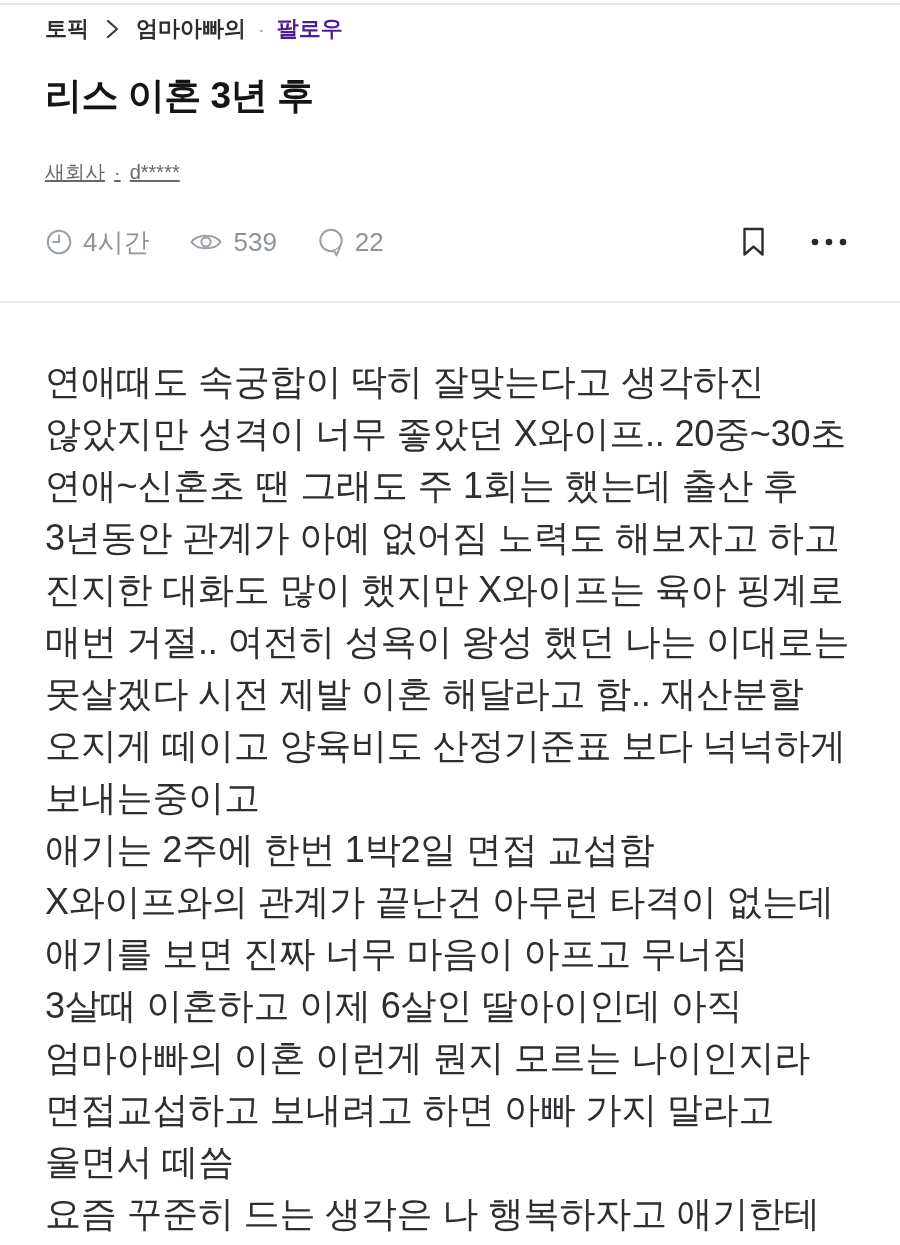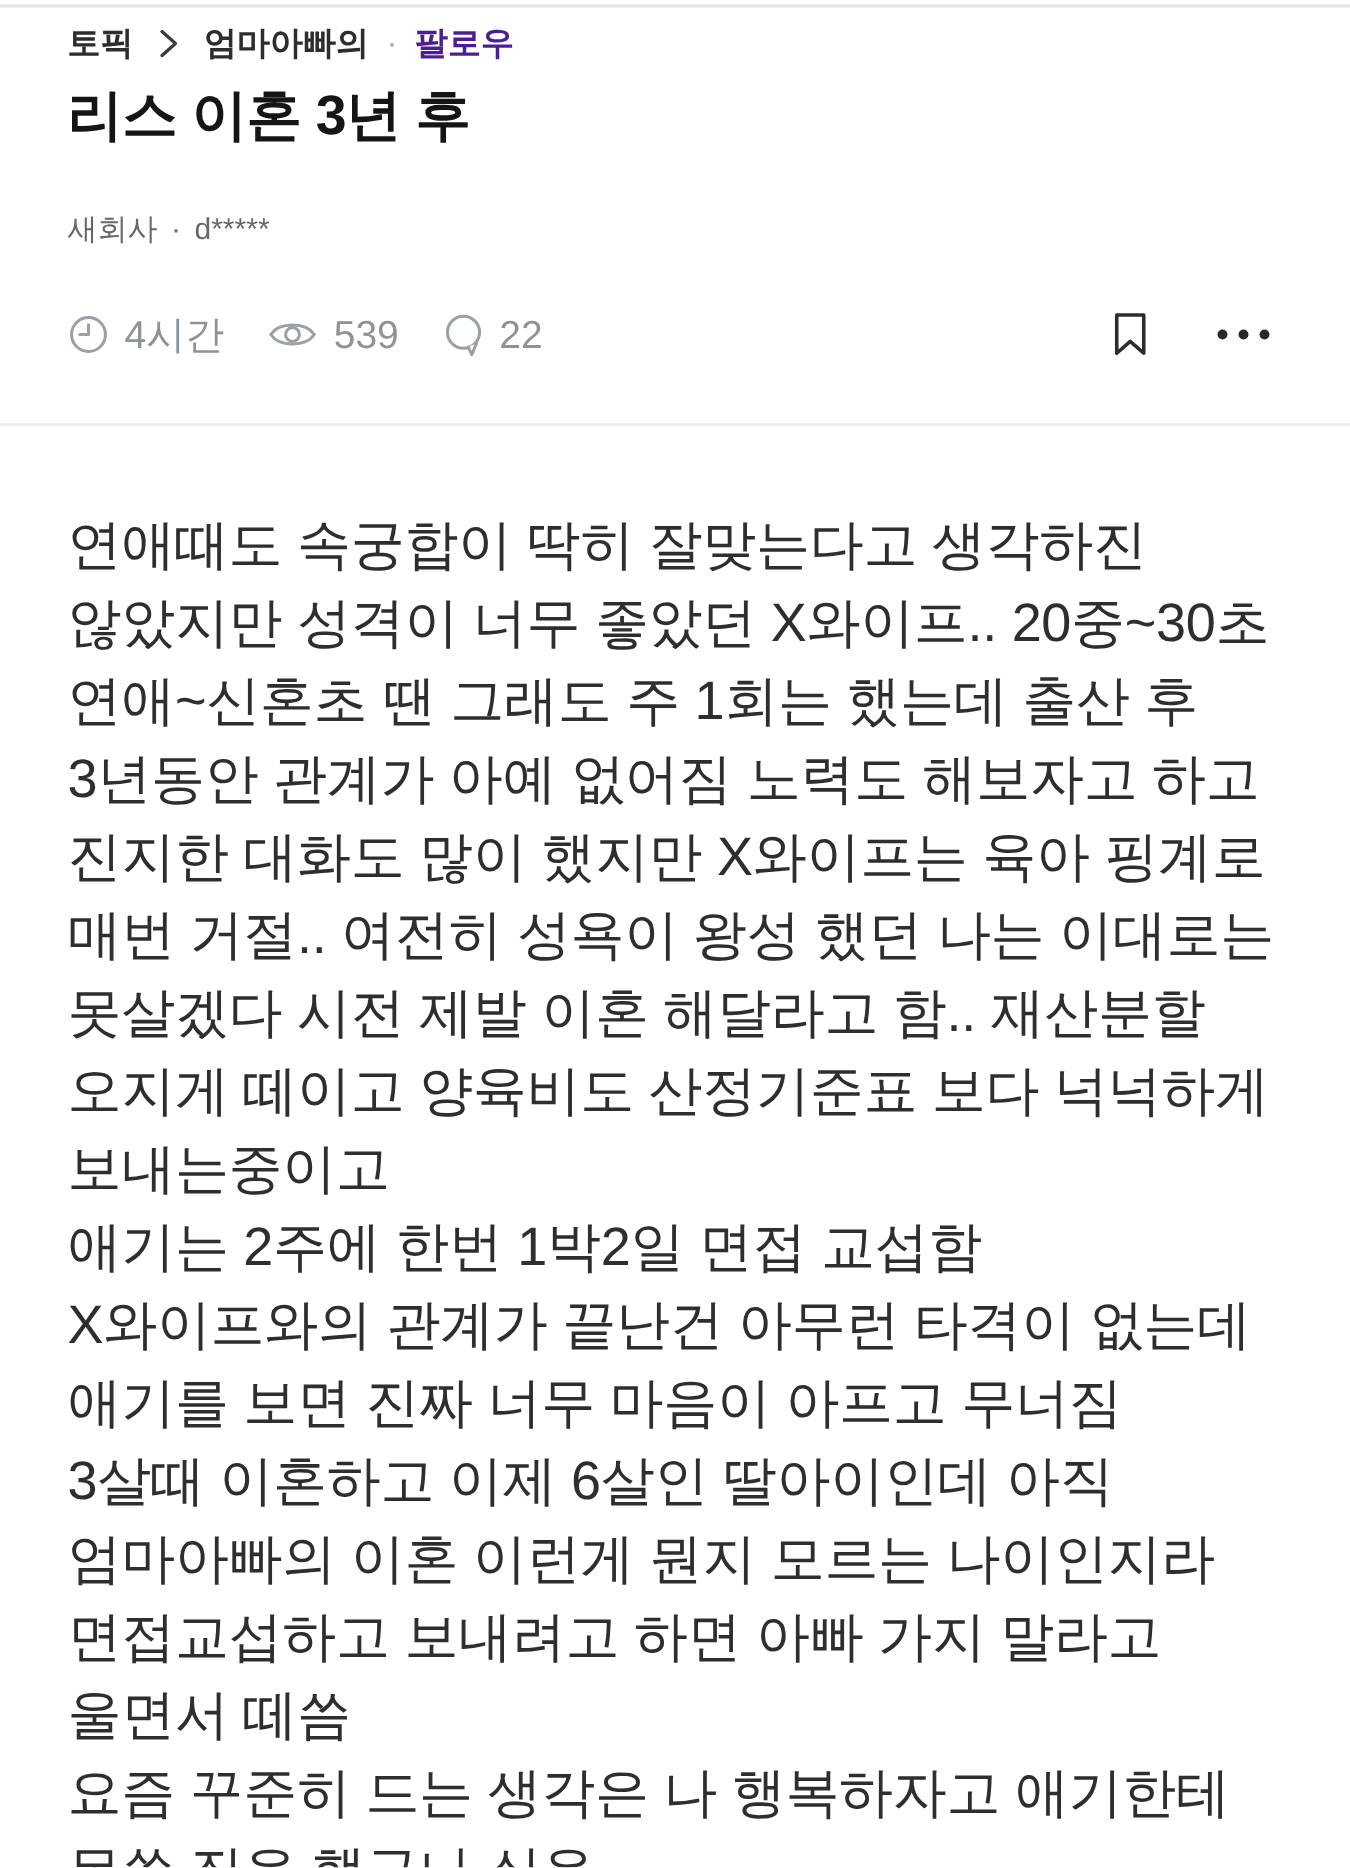--- a/index.html
+++ b/index.html
@@ -47,49 +47,50 @@
     font-weight: 400;
     font-size: 20px;
   }
   .breadcrumb .follow {
     color: #4c1d95;
     font-weight: 700;
     cursor: pointer;
   }
   
   h1.post-title {
-    margin-top: 11px;
+    margin-top: 30px;
     font-size: 37px;
     line-height: 48px;
     font-weight: 700;
     letter-spacing: -0.5px;
     color: #141517;
   }
   
   .author-line {
     margin-top: 40px;
     font-size: 20px;
     line-height: 24px;
     color: #64696f;
     display: flex;
     align-items: center;
     gap: 9px;
+    text-decoration: underline;
   }
   
   .meta-row {
     margin-top: 38px;
     display: flex;
     align-items: center;
     justify-content: space-between;
     height: 40px;
   }
   .stats {
     display: flex;
     align-items: flex-end;
-    gap: 29px;
+    gap: 40px;
   }
   .stat {
     display: flex;
     align-items: center;
     gap: 10px;
     color: #8d939b;
     font-size: 26px;
     line-height: 30px;
   }
   .stat svg { color: #9aa0a8; display: block; }

